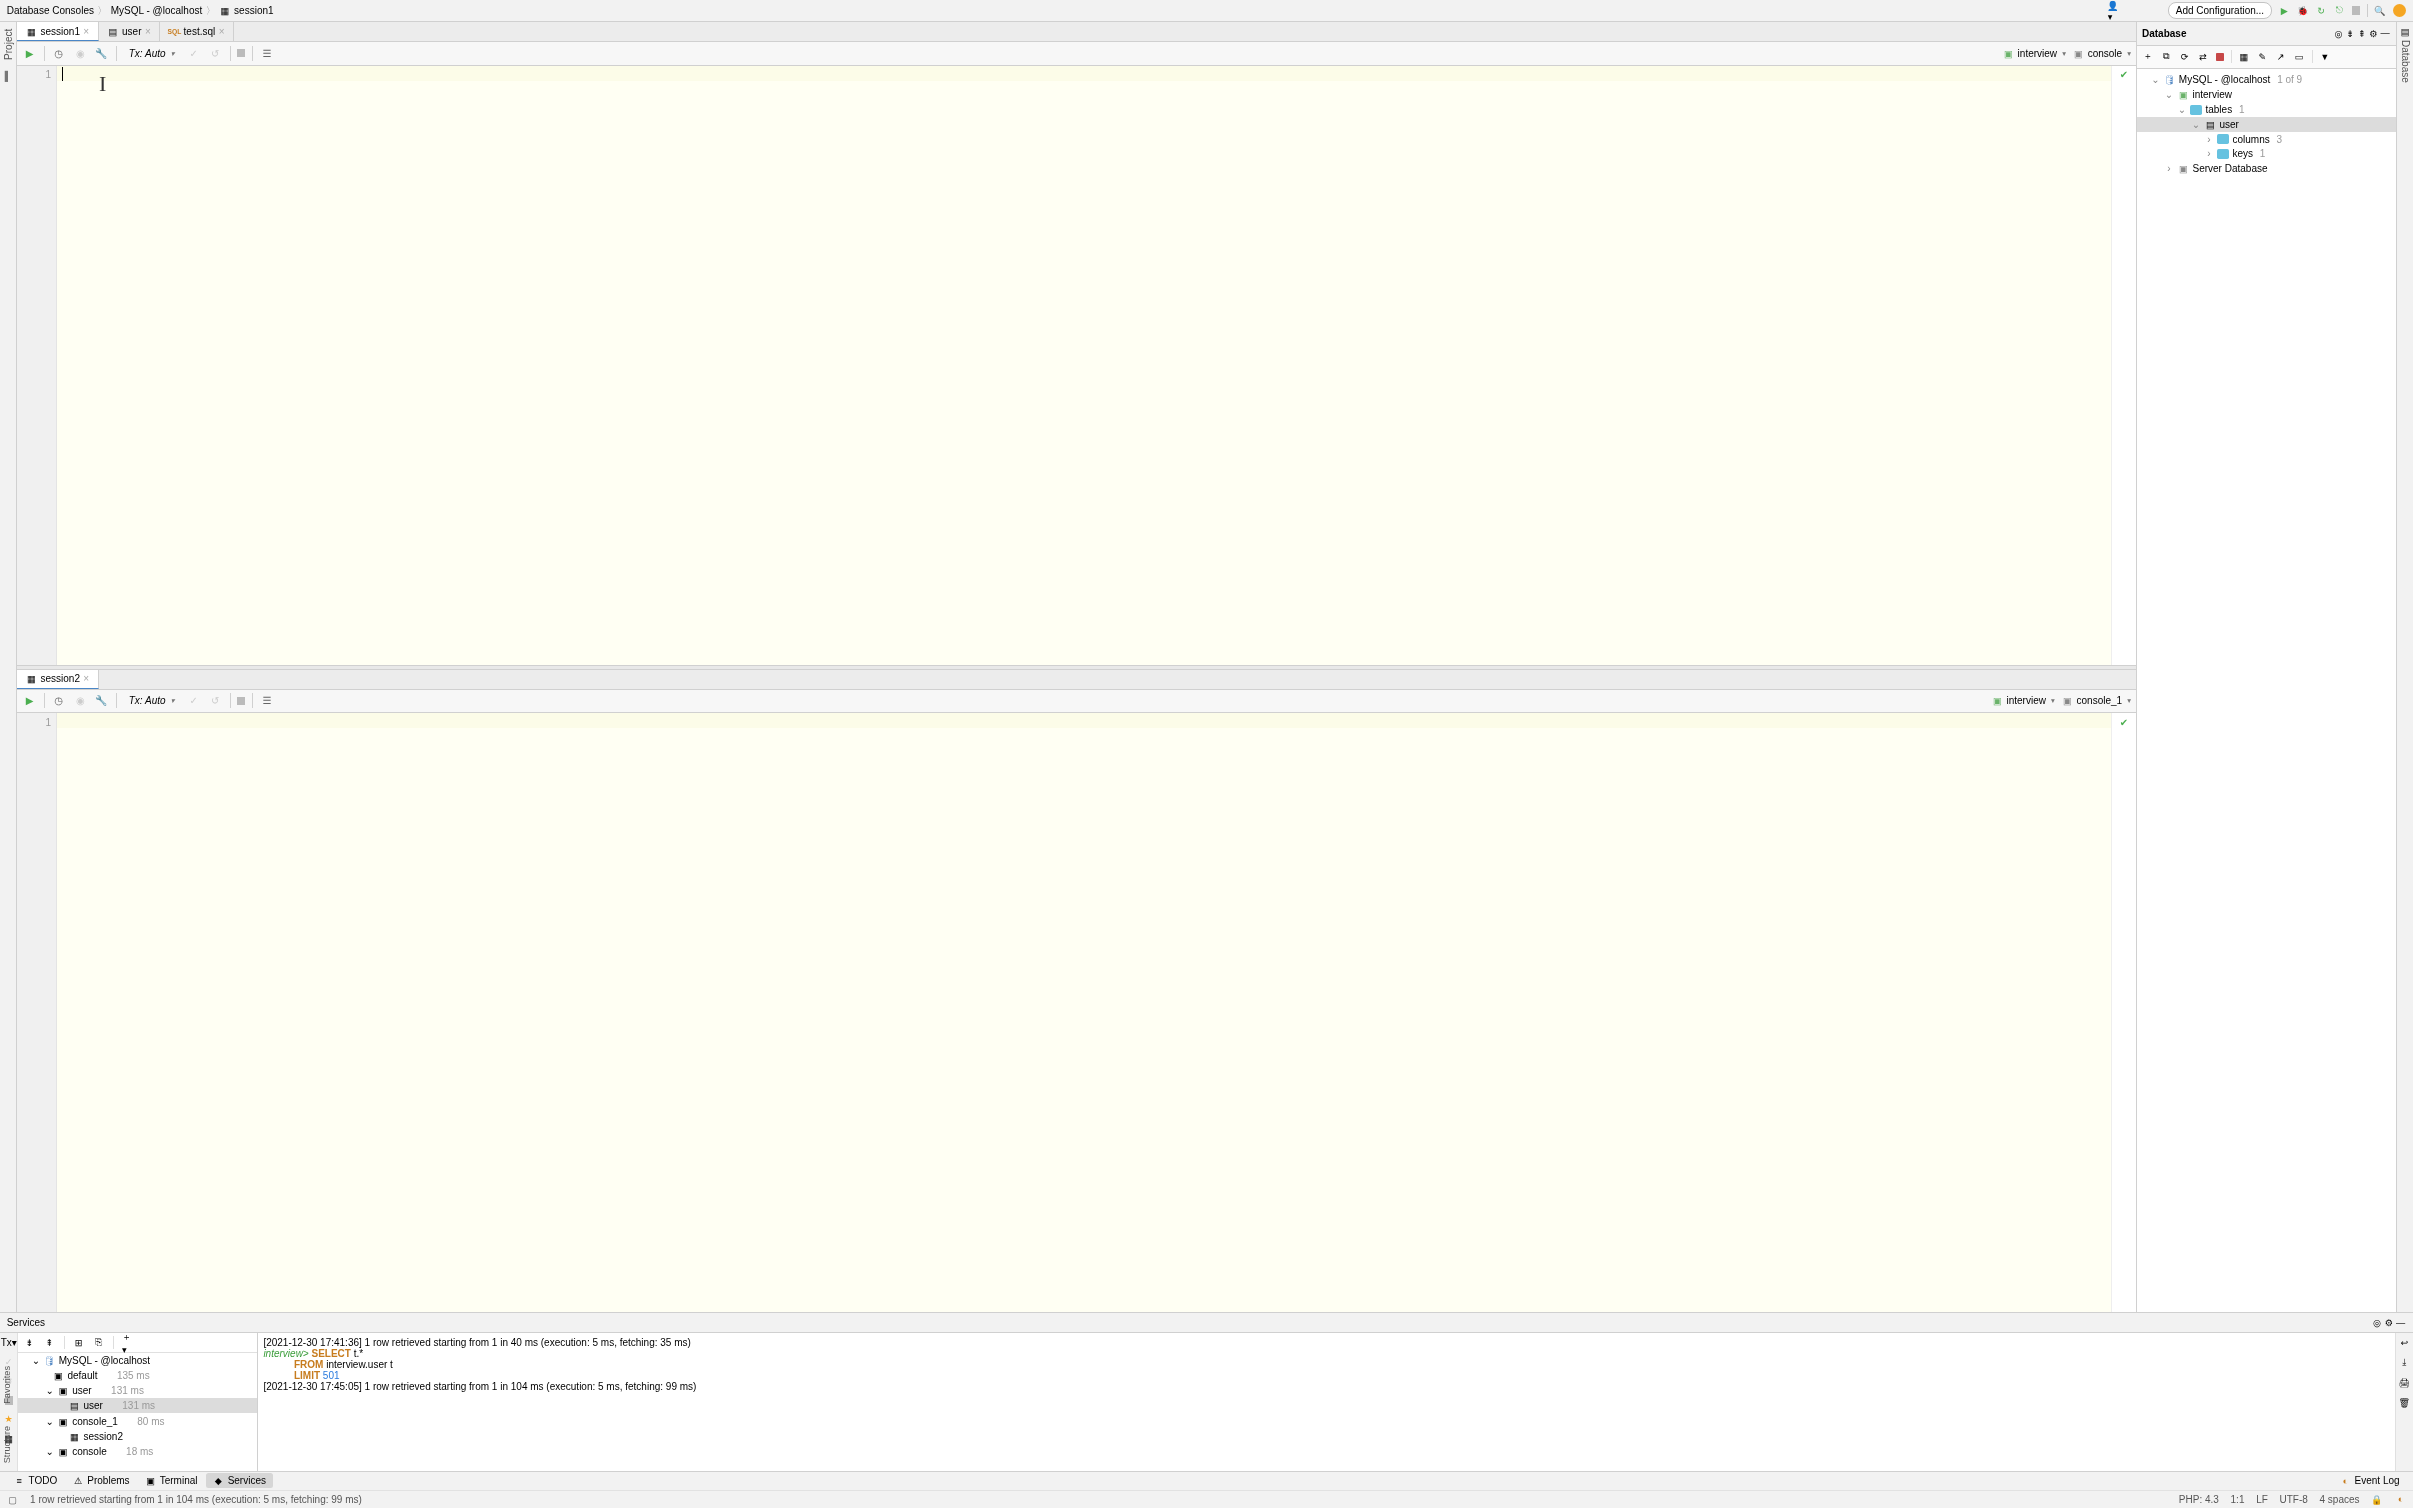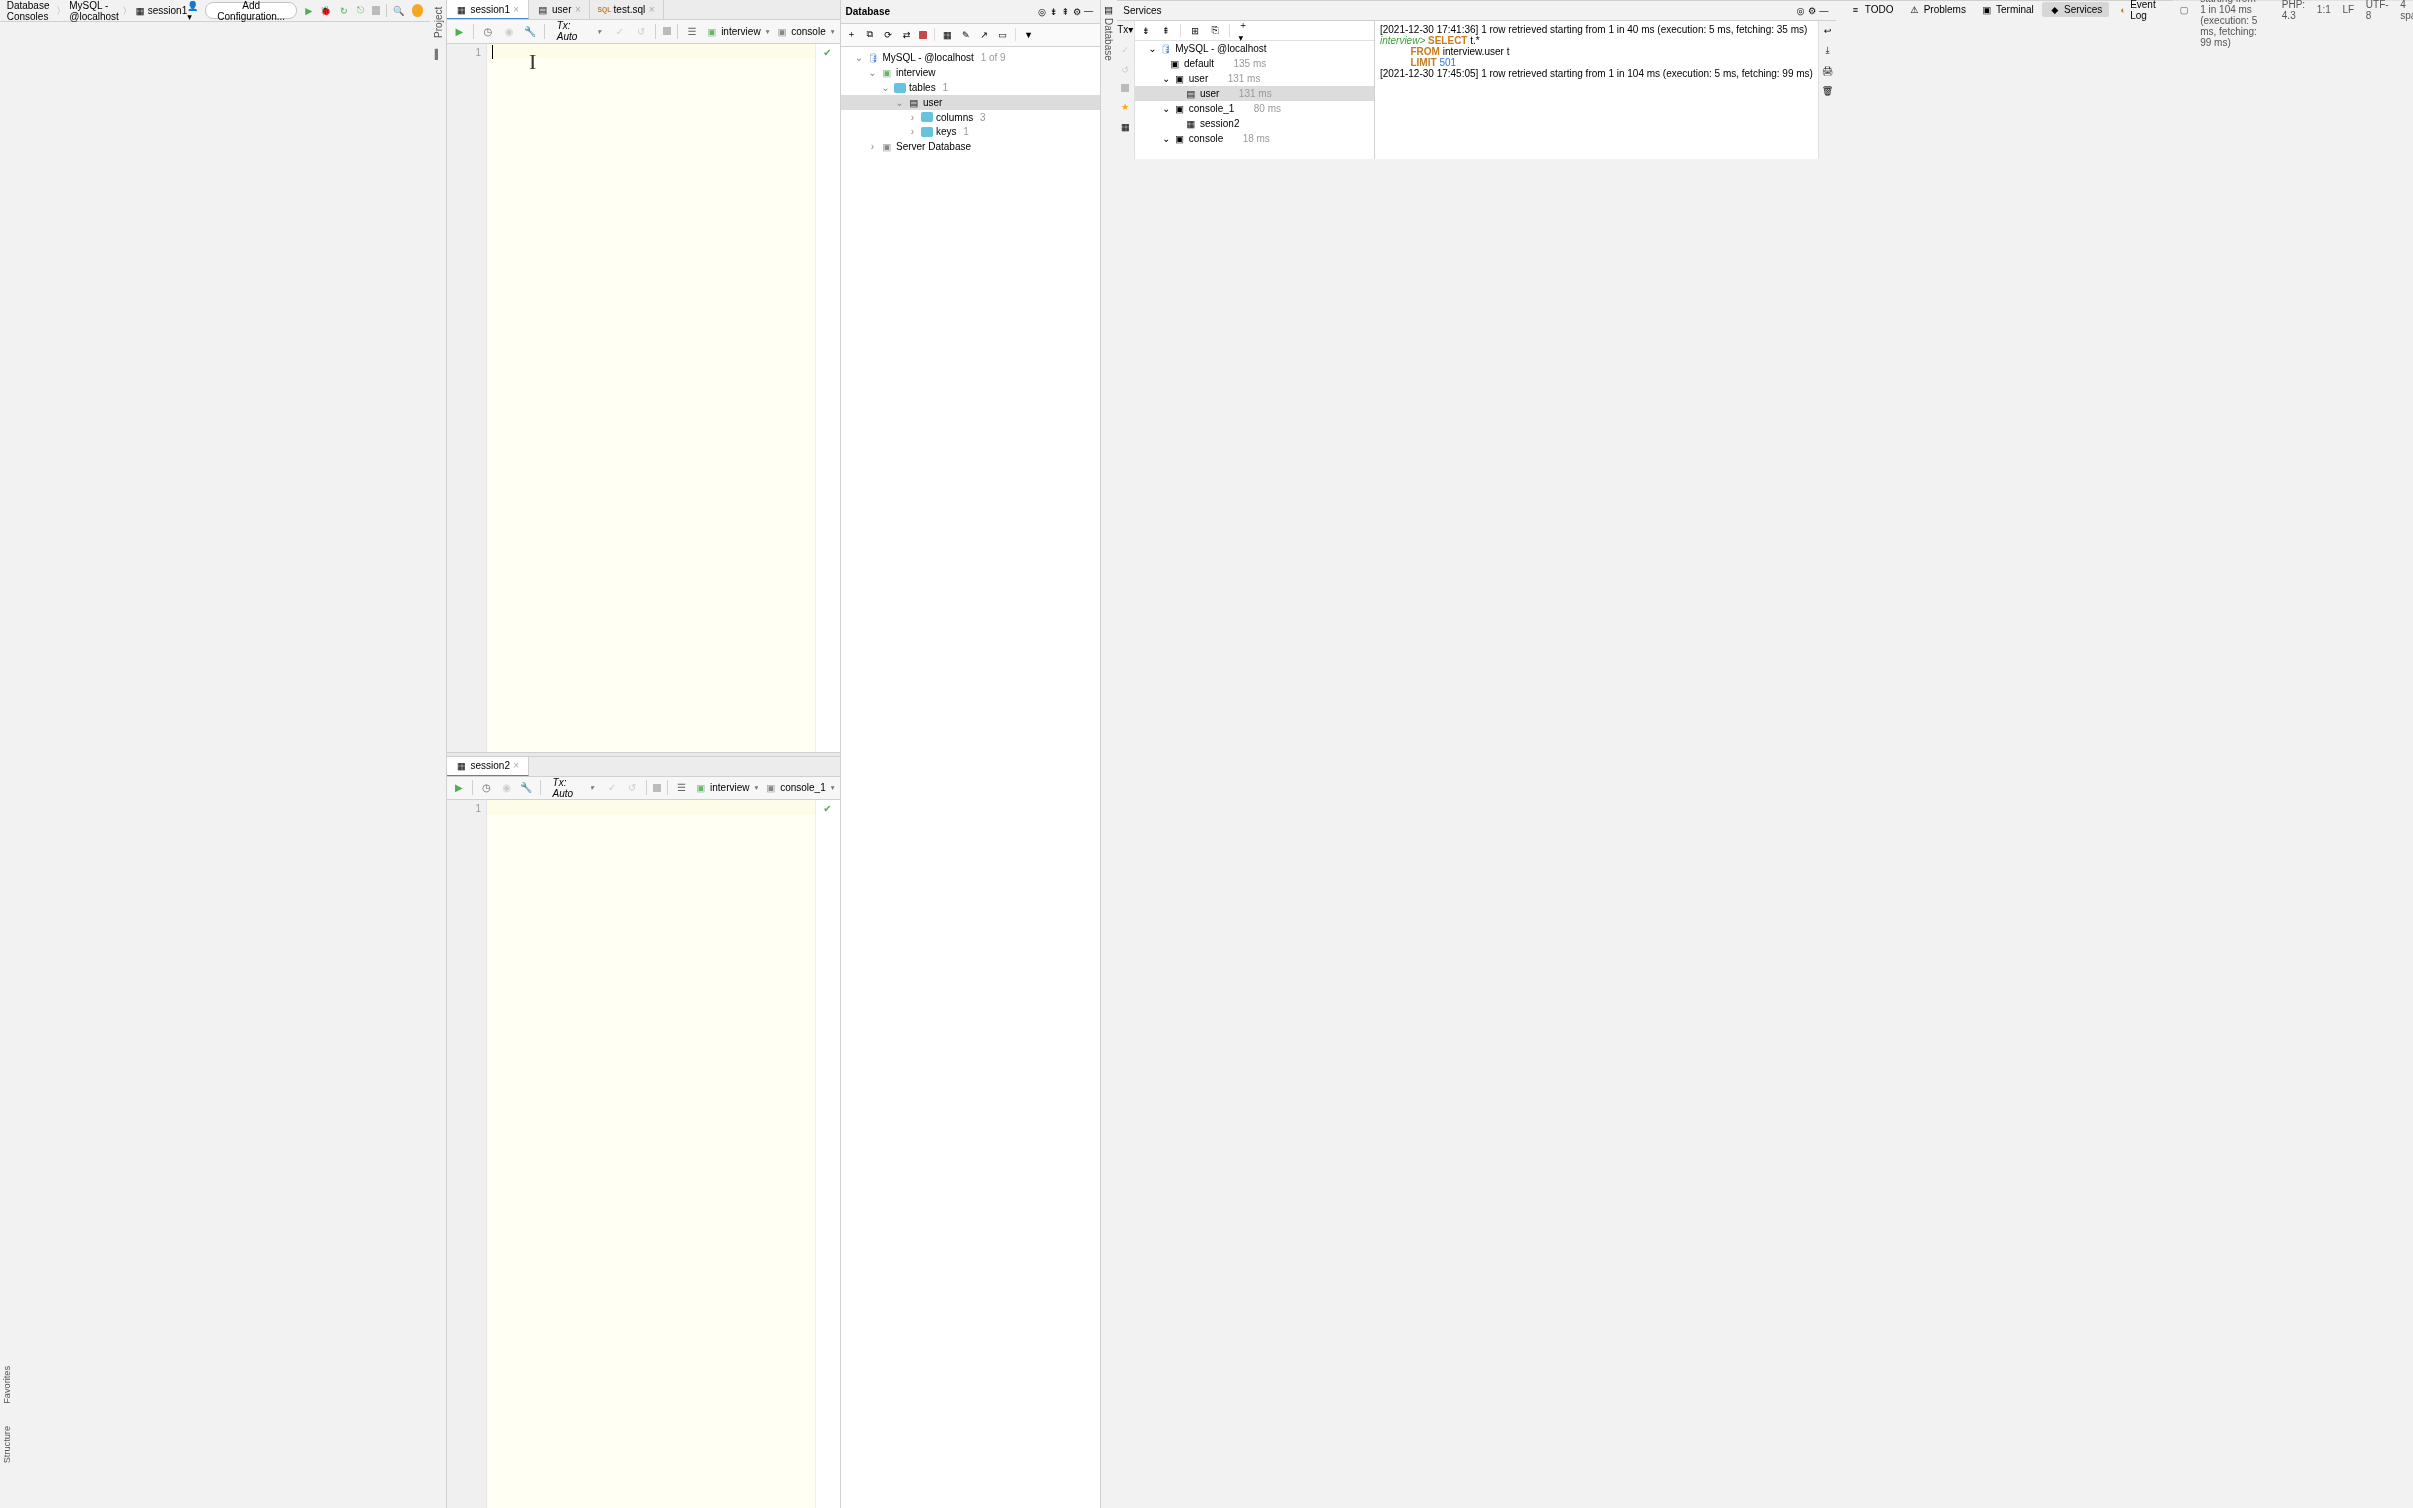--- a/index.html
+++ b/index.html
@@ -1,25 +1,25 @@
 <!DOCTYPE html>
 <html><head>
 <meta charset="utf-8">
 <style>
 * { margin: 0; padding: 0; box-sizing: border-box; font-family: -apple-system, "Segoe UI", Arial, sans-serif; font-size: 10px; }
 html, body { width: 100%; height: 100%; background: #f2f2f2; overflow: hidden; }
 
-.app { display: flex; flex-direction: row; height: 100vh; }
+.app { display: flex; flex-direction: column; height: 100vh; }
 
 
 .nav { height: 22px; background: #f2f2f2; border-bottom: 0.8px solid #d0d0d0; display: flex; align-items: center; padding: 0 6.7px; }
 .breadcrumb { display: flex; align-items: center; gap: 3.4px; }
 .breadcrumb .sep { color: #999; }
 .nav-right { margin-left: auto; display: flex; align-items: center; gap: 6.7px; }
-.add-config { background: #fff; border: 0.8px solid #c4c4c4; border-radius: 8px; height: 17px; padding: 0 6.7px; display: flex; align-items: center; }
+.add-config { background: #fff; border: 0.8px solid #c4c4c4; border-radius: 8px; height: 17px; padding: 0 6.7px; display: flex; align-items: center; margin-left: 42px; }
 
 
 .body { flex: 1; display: flex; min-height: 0; }
 
 
 .rail-left { width: 17px; background: #f2f2f2; border-right: 0.8px solid #d0d0d0; display: flex; flex-direction: column; align-items: center; padding-top: 3.4px; gap: 6.7px; }
 .rail-left .vlabel { writing-mode: vertical-rl; transform: rotate(180deg); color: #555; padding: 3.4px 0; }
 .rail-right { width: 17px; background: #f2f2f2; border-left: 0.8px solid #d0d0d0; display: flex; flex-direction: column; align-items: center; padding-top: 3.4px; }
 .rail-right .vlabel { writing-mode: vertical-rl; color: #555; padding: 3.4px 0; }
 

